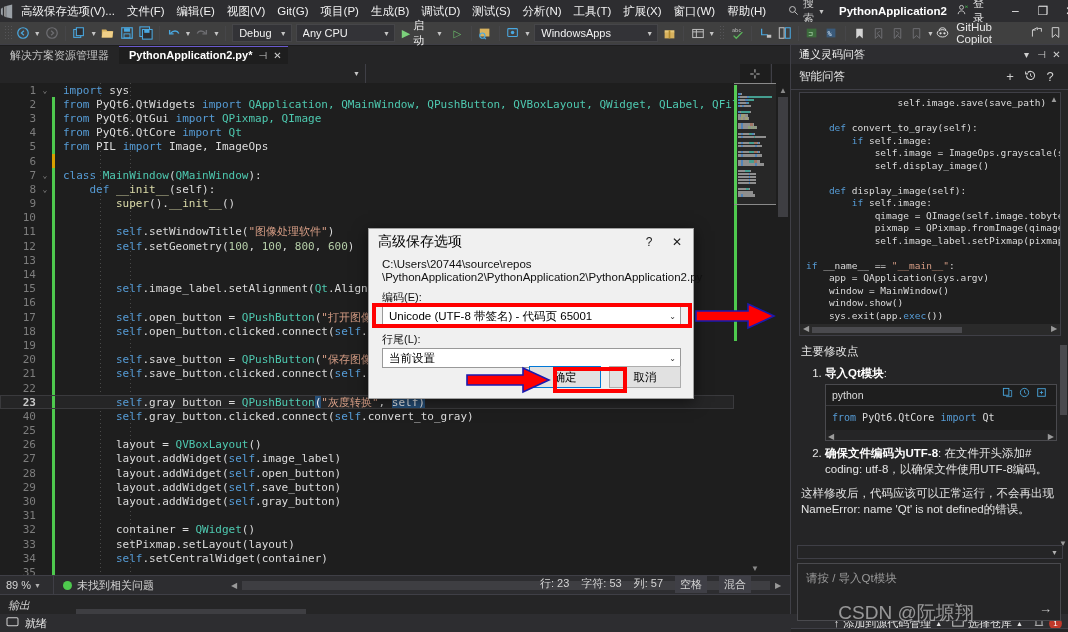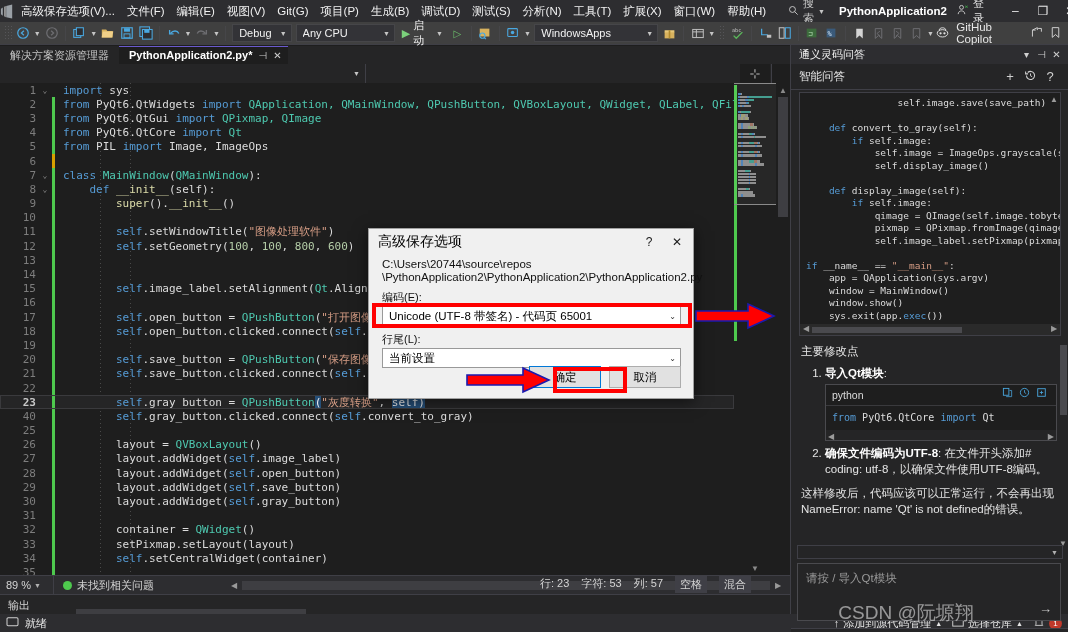--- a/index.html
+++ b/index.html
@@ -149,20 +149,21 @@
   .hscroll .larr { left: 0; }
   .hscroll .rarr { right: 0; }
   .hscroll .track { position:absolute; left:14px; right:14px; top:2px; height:9px; background:#3e3e42; }
   .caretinfo { position:absolute; left:540px; top:0; height:19px; display:flex; align-items:flex-start; gap:12px; }
   .caretinfo .ibox { background:#3f3f46; padding: 1px 5px; }
 
   
   .outputpanel {
     position: absolute; left: 0; top: 594px; width: 790px; height: 20px; background: #252526;
     border-top: 1px solid #3f3f46;
+    font-style: italic;
   }
   .outputpanel .title { padding: 3px 8px; font-size: 11px; color: #d4d4d4; }
   .out-hscroll { position:absolute; left:76px; top:14px; width:700px; height:6px; }
   .out-hscroll .track { position:absolute; left:0; top:0; width:230px; height:6px; background:#3e3e42; }
 
   
   .statusbar {
     position: absolute; left: 0; top: 614px; width: 1068px; height: 18px;
     background: #2d2d30; display: flex; align-items: center; font-size: 11px; color: #e6e6e6;
   }

